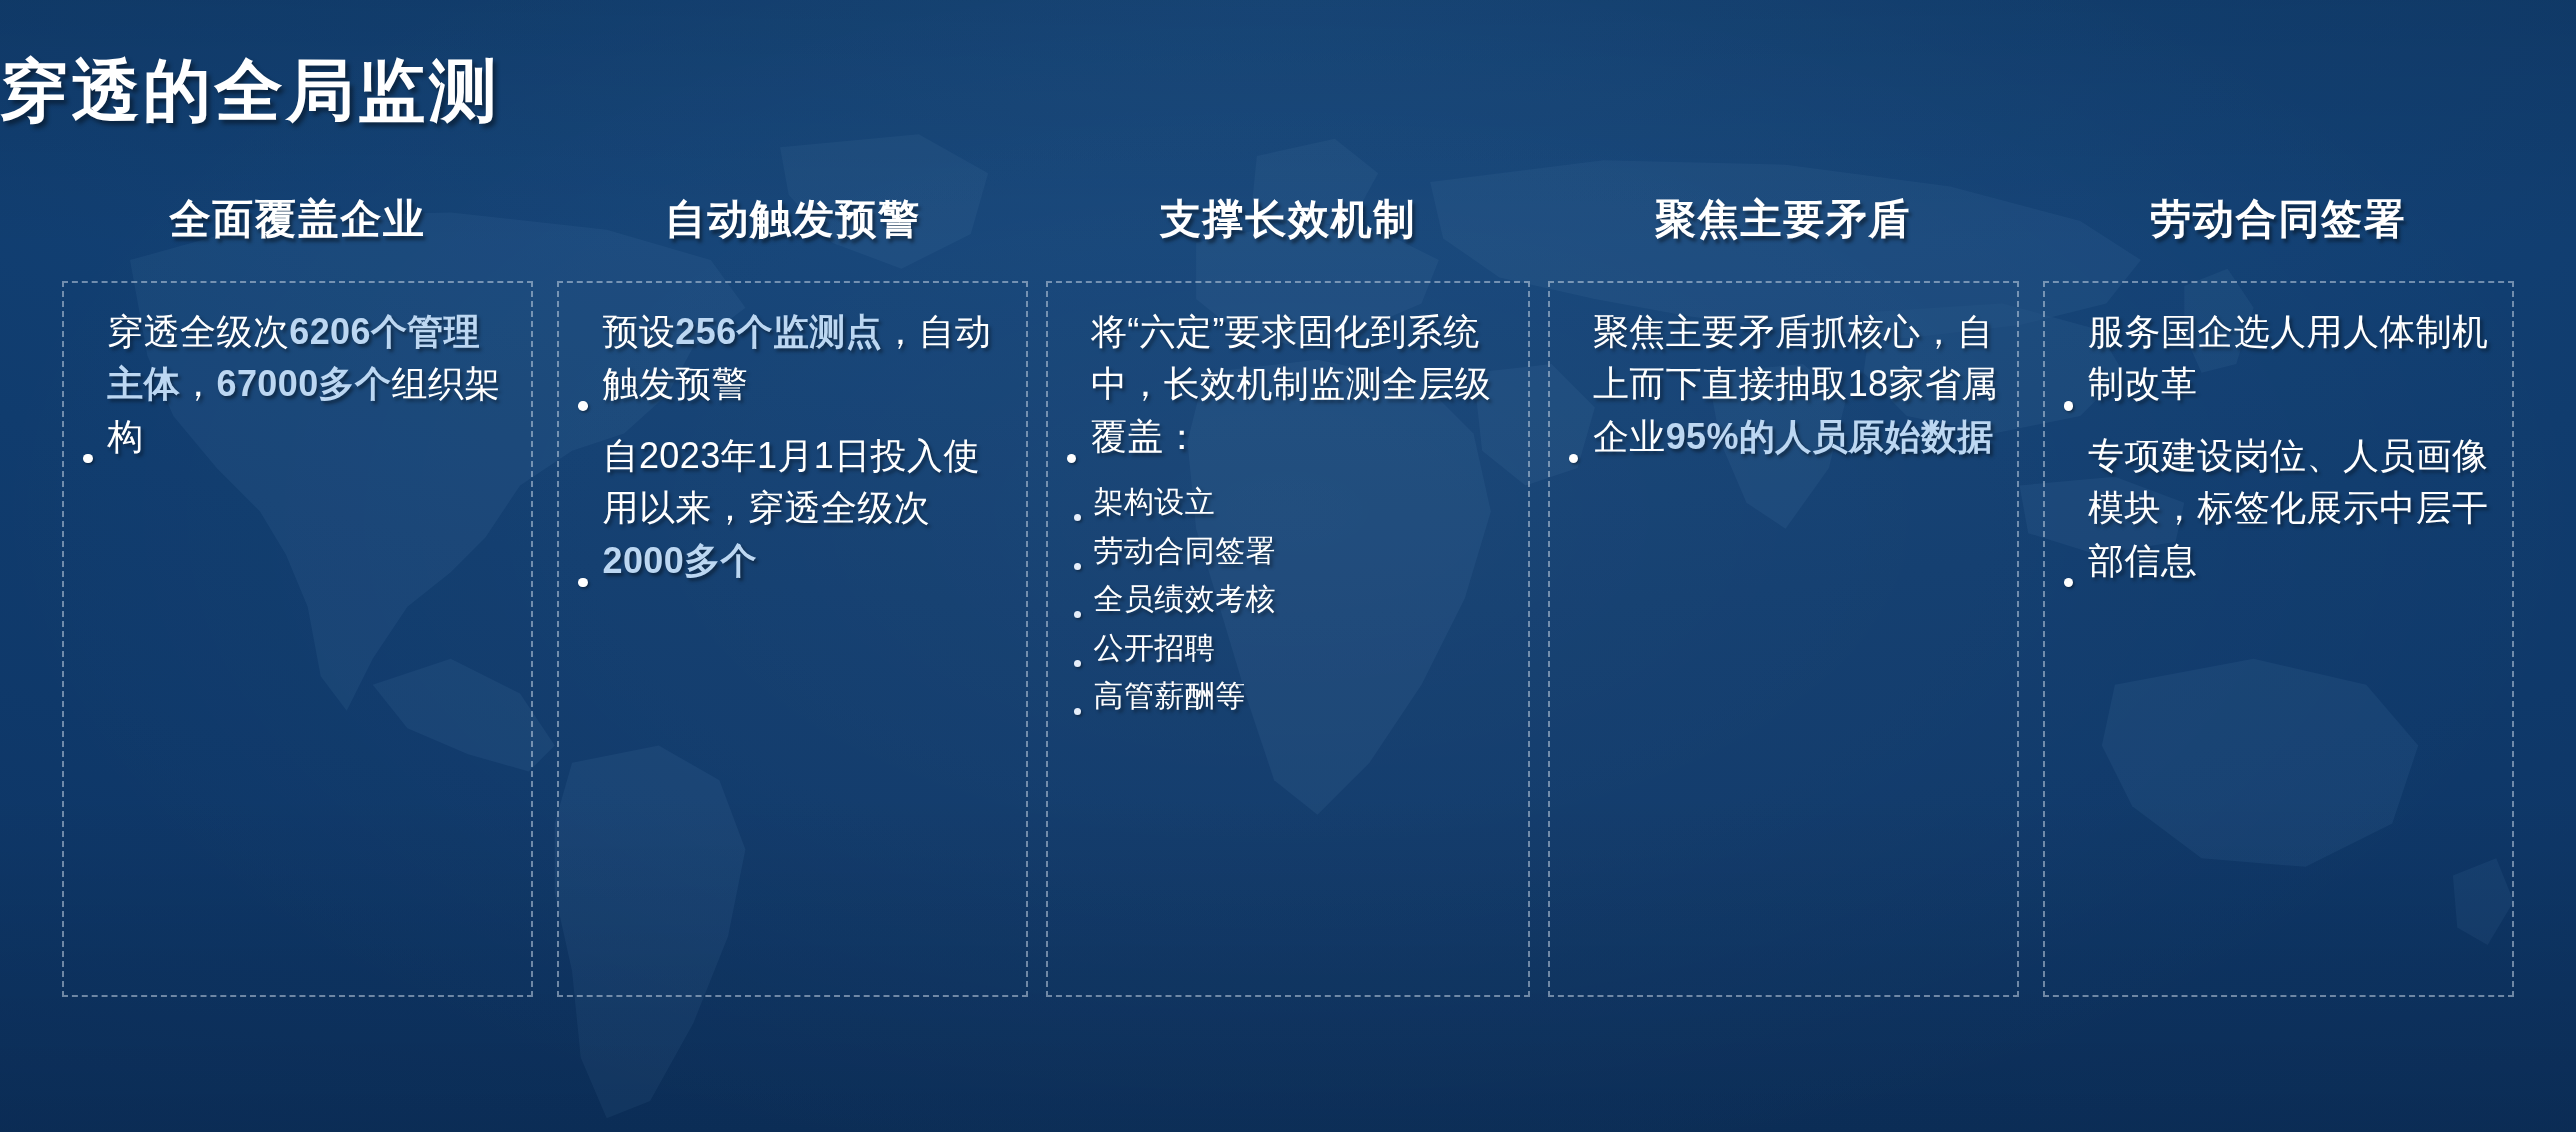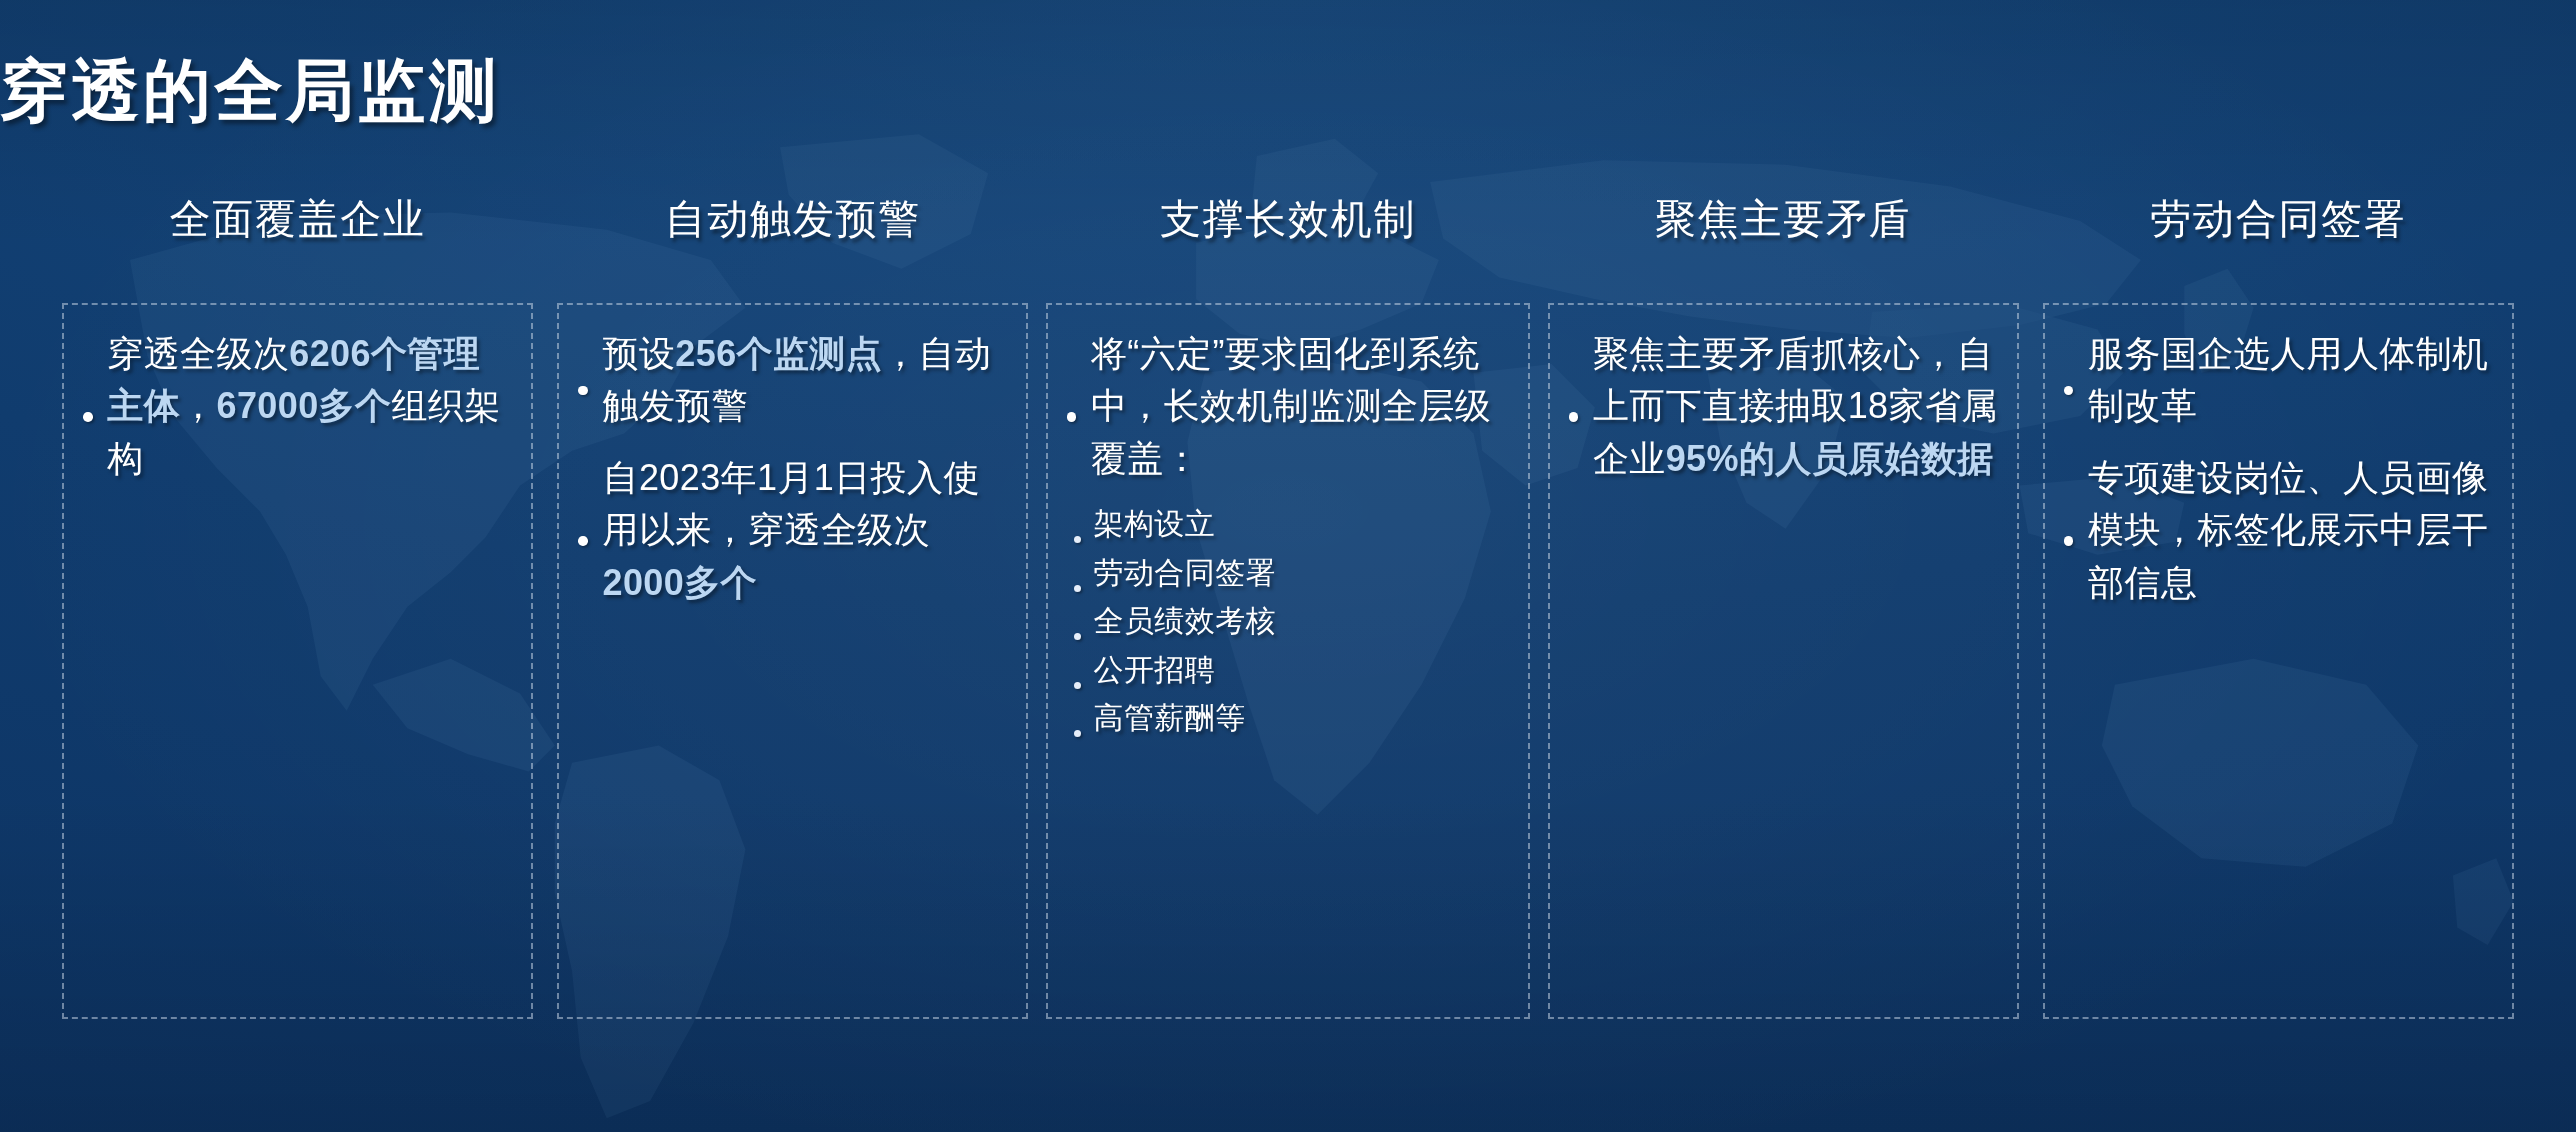--- a/index.html
+++ b/index.html
@@ -46,40 +46,40 @@
     position:absolute;
     left:0; top:192px; width:2576px;
     display:flex;
     padding:0 50px;
   }
   .col{ flex:1 1 0; position:relative; }
 
   .col-head{
     text-align:center;
     font-size:41px;
-    font-weight:400;
+    font-weight:700;
     color:#ffffff;
     letter-spacing:1.7px;
     text-shadow:2.6px 3.5px 3.5px rgba(0,0,0,0.42);
-    margin-bottom:56px;
+    margin-bottom:34px;
     white-space:nowrap;
   }
 
   .col-box{
     border:2.6px dashed rgba(208,220,235,0.50);
     height:716px;
     padding:22.5px 15.6px 10.4px 15.6px;
     margin:0 12px;
   }
   .col3 .col-box{ margin:0 5.2px; }
 
   ul.bullets{ list-style:none; }
   ul.bullets > li{
     display:flex;
-    align-items:center;
+    align-items:flex-end;
     margin-bottom:19px;
   }
   .dot{
     flex:0 0 auto;
     width:9.5px; height:9.5px;
     border-radius:50%;
     background:#ffffff;
     margin:21px 14.7px 0 3.5px;
     box-shadow:1.7px 1.7px 2.6px rgba(0,0,0,0.35);
   }

